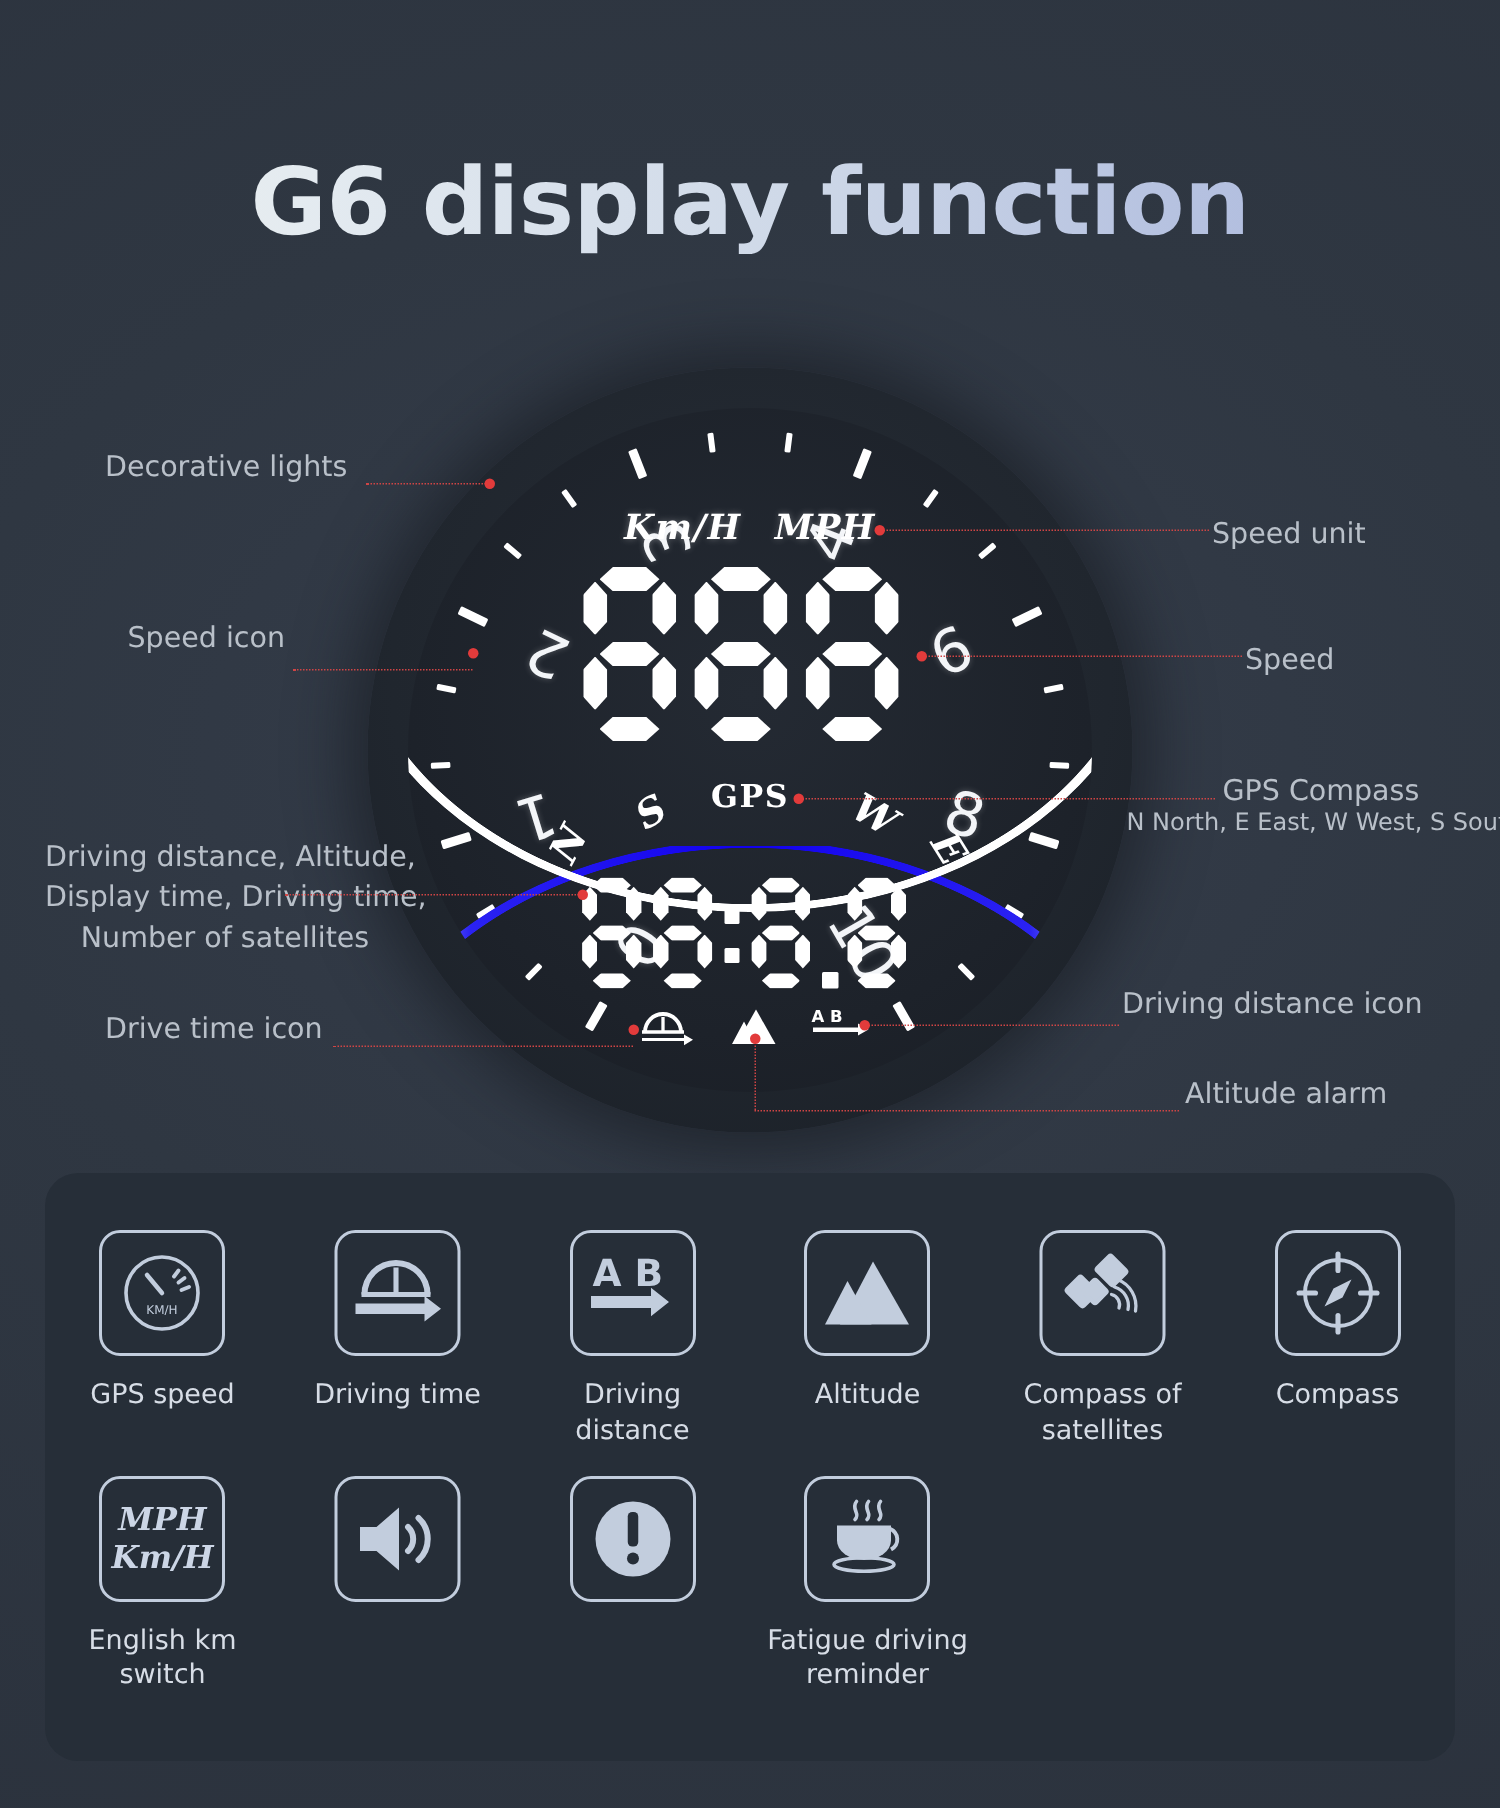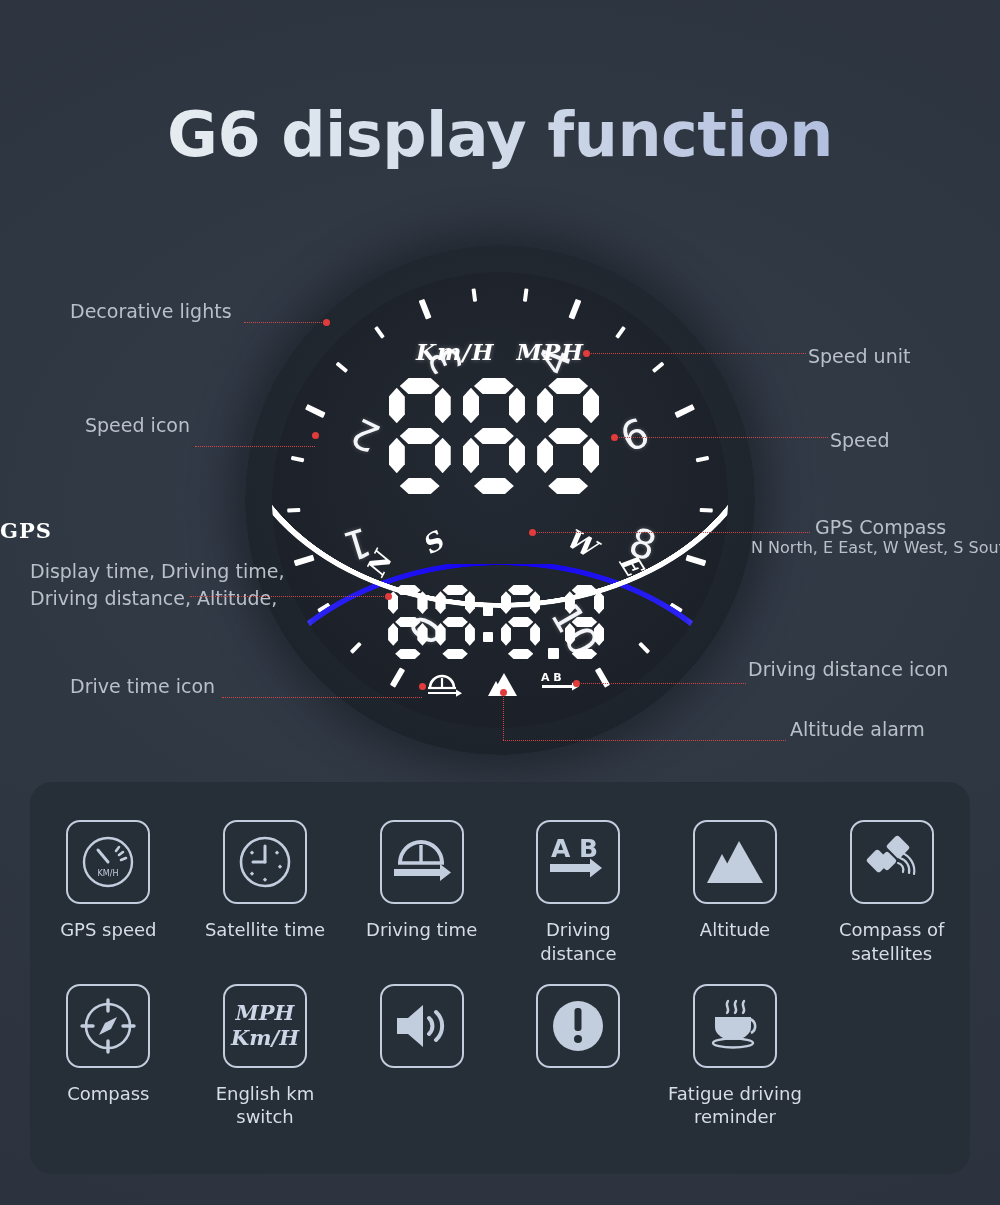--- a/index.html
+++ b/index.html
@@ -128,21 +128,21 @@
   }
   #lens .arc-bot{
     top:-84px;height:420px;
     background:#ffffff;
     -webkit-mask:radial-gradient(50% 50% at 50% 50%, transparent 0 97.4%, #000 97.6% 100%);
             mask:radial-gradient(50% 50% at 50% 50%, transparent 0 97.4%, #000 97.6% 100%);
     clip-path:inset(52% 0 0 0);
   }
 
   #gps-label{
-    position:absolute;left:0;right:0;top:518px;text-align:left;
+    position:absolute;left:0;right:0;top:518px;text-align:center;
     font-family:"DejaVu Serif", serif;font-weight:bold;font-size:21px;color:#fff;
     letter-spacing:1px;
   }
   .compass-letter{
     position:absolute;
     font-family:"DejaVu Serif", serif;font-weight:bold;font-style:italic;
     font-size:26px;color:#ffffff;
   }
   .mini-icon{position:absolute;}
 
@@ -323,22 +323,23 @@
 
 <div class="ann" style="left:70px;top:300px;">Decorative lights</div>
 <div class="lead" style="left:244px;top:322px;width:82px;"></div>
 <div class="dot" style="left:323px;top:319px;"></div>
 
 <div class="ann" style="left:85px;top:414px;">Speed icon</div>
 <div class="lead" style="left:195px;top:446px;width:120px;"></div>
 <div class="dot" style="left:312px;top:432px;"></div>
 
 <div class="ann" style="left:30px;top:558px;text-align:center;width:240px;line-height:1.42;">
+  <div>Driving distance, Altitude,</div>
   <div>Display time, Driving time,</div>
-  <div>Driving distance, Altitude,</div>
+  <div>Number of satellites</div>
 </div>
 <div class="lead" style="left:190px;top:596px;width:198px;"></div>
 <div class="dot" style="left:385px;top:593px;"></div>
 
 <div class="ann" style="left:70px;top:675px;">Drive time icon</div>
 <div class="lead" style="left:222px;top:697px;width:200px;"></div>
 <div class="dot" style="left:419px;top:683px;"></div>
 
 <div class="ann" style="left:808px;top:345px;">Speed unit</div>
 <div class="lead" style="left:588px;top:353px;width:218px;"></div>
@@ -374,37 +375,20 @@
               <line x1="48" y1="26" x2="43" y2="28"></line>
         <line x1="41" y1="15" x2="38" y2="19"></line>
       </g>
       <text x="30" y="44" text-anchor="middle" font-family="DejaVu Sans, sans-serif" font-size="8" fill="#c2cddd">KM/H</text>
     </svg>
         </div>
         <div class="cap">GPS speed</div>
       </div>
       <div class="cell">
         <div class="icon-box">
-          <svg width="60" height="60" viewBox="0 0 60 60">
-      <circle cx="30" cy="30" r="24" fill="none" stroke="#c2cddd" stroke-width="2.6"></circle>
-      <line x1="30" y1="30" x2="30" y2="14" stroke="#c2cddd" stroke-width="3" stroke-linecap="round"></line>
-      <line x1="30" y1="30" x2="18" y2="30" stroke="#c2cddd" stroke-width="3" stroke-linecap="round"></line>
-      <g fill="#c2cddd">
-        <rect x="41" y="19" width="3" height="3" transform="rotate(45 42 20)"></rect>
-        <rect x="44" y="33" width="3" height="3" transform="rotate(45 45 34)"></rect>
-        <rect x="16" y="19" width="3" height="3" transform="rotate(45 17 20)"></rect>
-        <rect x="16" y="40" width="3" height="3" transform="rotate(45 17 41)"></rect>
-        <rect x="29" y="46" width="3" height="3" transform="rotate(45 30 47)"></rect>
-      </g>
-    </svg>
-        </div>
-        <div class="cap">Satellite time</div>
-      </div>
-      <div class="cell">
-        <div class="icon-box">
           <svg width="64" height="58" viewBox="0 0 64 58">
       <path d="M10 30 A21 21 0 0 1 52 30" fill="none" stroke="#c2cddd" stroke-width="4"></path>
       <line x1="31" y1="12" x2="31" y2="30" stroke="#c2cddd" stroke-width="3.4"></line>
       <line x1="8" y1="30" x2="54" y2="30" stroke="#c2cddd" stroke-width="3.4"></line>
       <path d="M4 36 h46 v-5 l11 8.5 l-11 8.5 V43 H4 Z" fill="#c2cddd"></path>
     </svg>
         </div>
         <div class="cap">Driving time</div>
       </div>
       <div class="cell">

